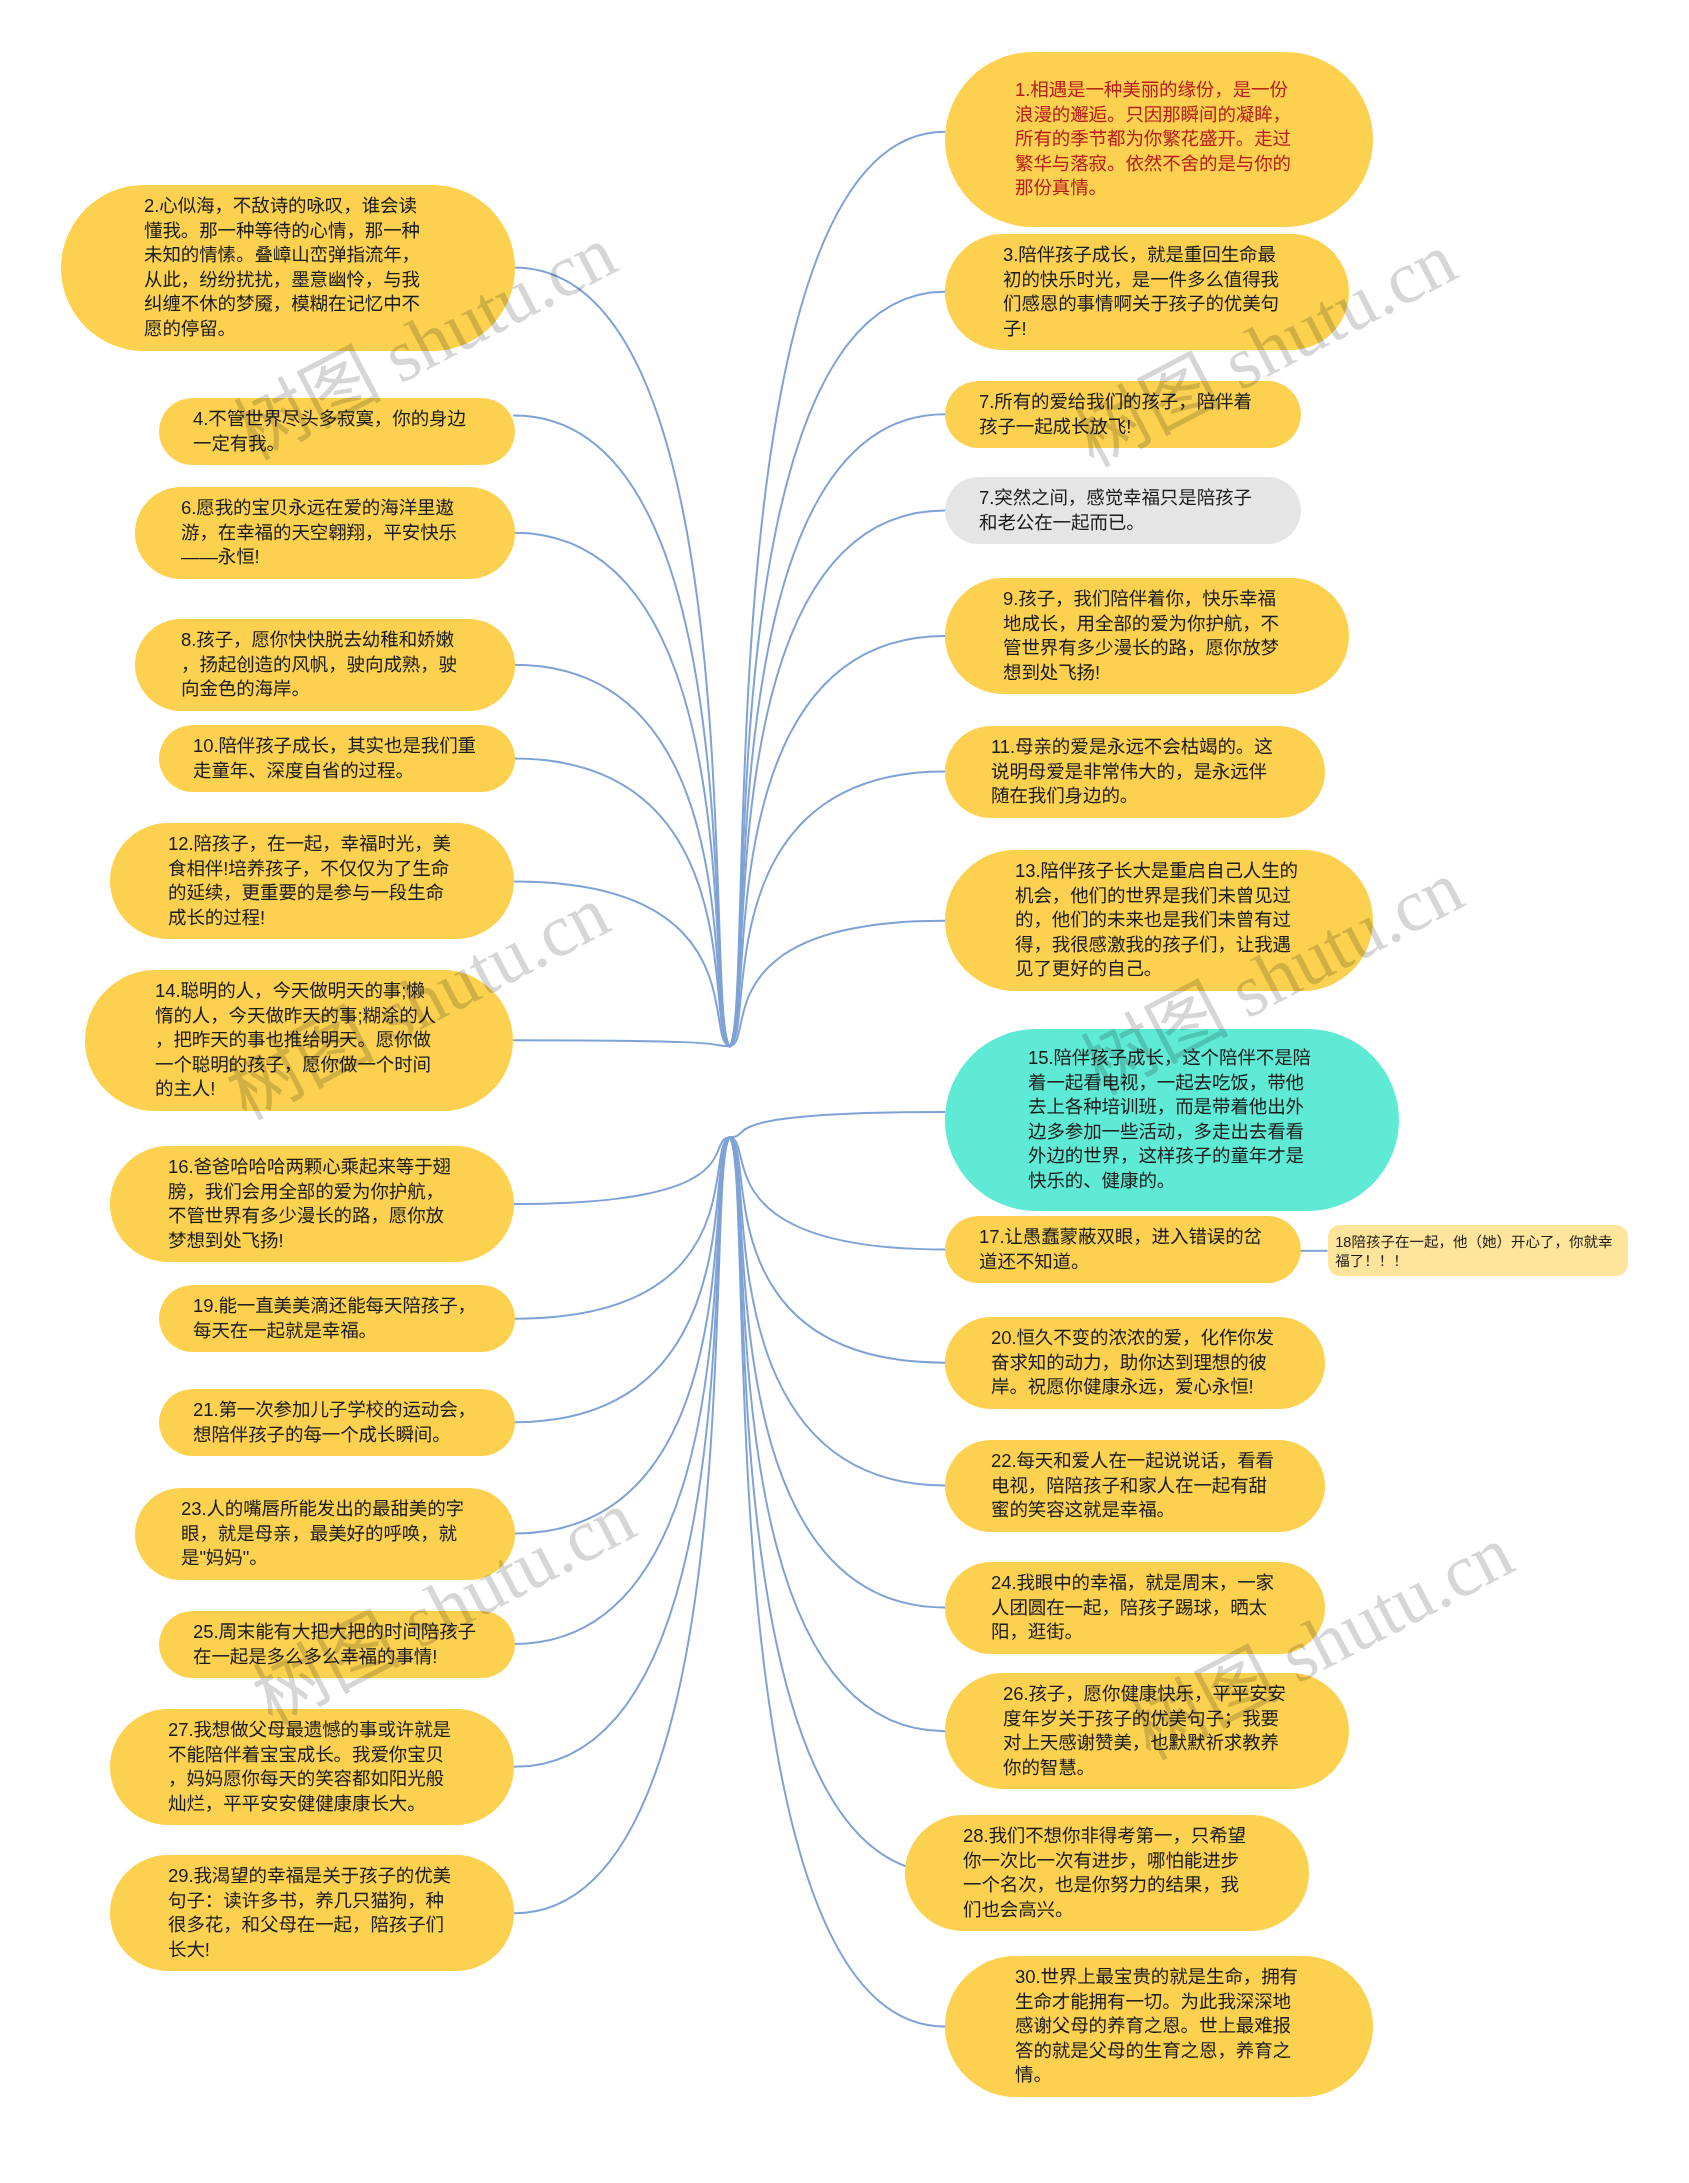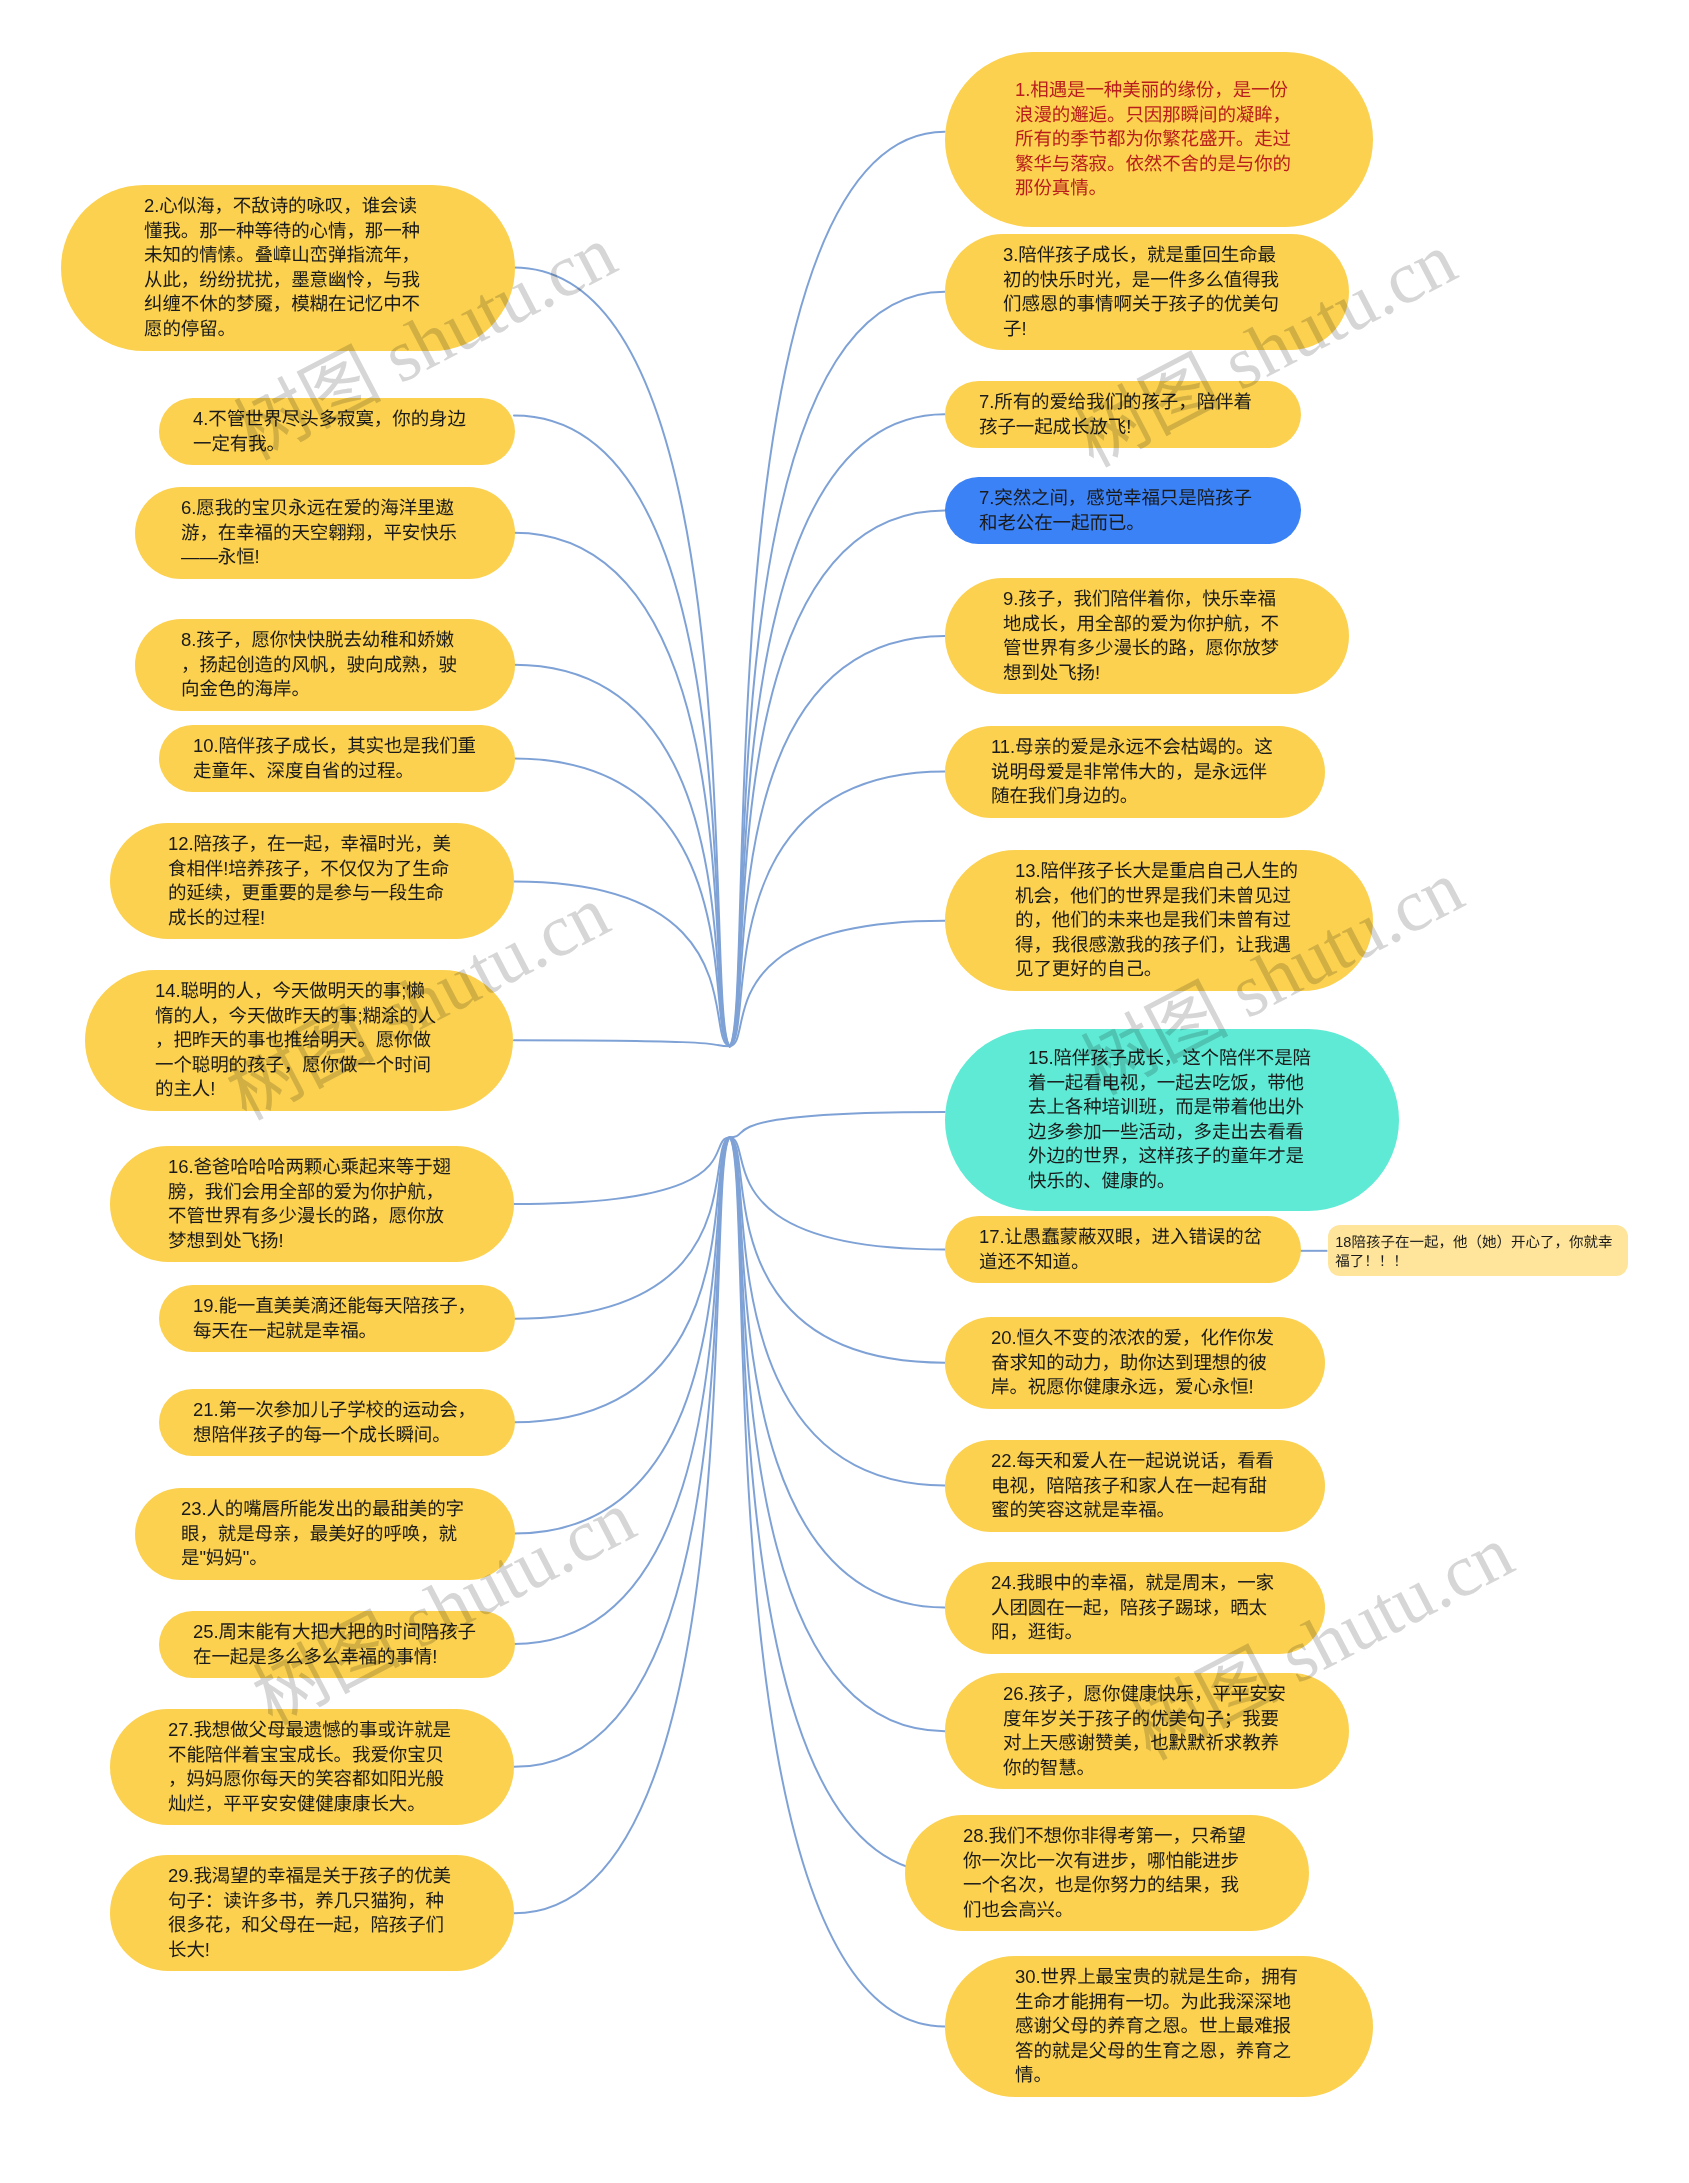--- a/index.html
+++ b/index.html
@@ -113,21 +113,21 @@
       <div class="node left" style="left: 110px; top: 1146px; width: 288px; padding: 9px 58px; background: rgb(251, 209, 79); color: rgb(26, 26, 26);"><span>16.爸爸哈哈哈两颗心乘起来等于翅膀，我们会用全部的爱为你护航，不管世界有多少漫长的路，愿你放梦想到处飞扬!</span></div>
       <div class="node left" style="left: 159px; top: 1285px; width: 288px; padding: 9px 34px; background: rgb(251, 209, 79); color: rgb(26, 26, 26);"><span>19.能一直美美滴还能每天陪孩子，每天在一起就是幸福。</span></div>
       <div class="node left" style="left: 159px; top: 1389px; width: 288px; padding: 9px 34px; background: rgb(251, 209, 79); color: rgb(26, 26, 26);"><span>21.第一次参加儿子学校的运动会，想陪伴孩子的每一个成长瞬间。</span></div>
       <div class="node left" style="left: 135px; top: 1488px; width: 288px; padding: 9px 46px; background: rgb(251, 209, 79); color: rgb(26, 26, 26);"><span>23.人的嘴唇所能发出的最甜美的字眼，就是母亲，最美好的呼唤，就是"妈妈"。</span></div>
       <div class="node left" style="left: 159px; top: 1611px; width: 288px; padding: 9px 34px; background: rgb(251, 209, 79); color: rgb(26, 26, 26);"><span>25.周末能有大把大把的时间陪孩子在一起是多么多么幸福的事情!</span></div>
       <div class="node left" style="left: 110px; top: 1709px; width: 288px; padding: 9px 58px; background: rgb(251, 209, 79); color: rgb(26, 26, 26);"><span>27.我想做父母最遗憾的事或许就是不能陪伴着宝宝成长。我爱你宝贝，妈妈愿你每天的笑容都如阳光般灿烂，平平安安健健康康长大。</span></div>
       <div class="node left" style="left: 110px; top: 1855px; width: 288px; padding: 9px 58px; background: rgb(251, 209, 79); color: rgb(26, 26, 26);"><span>29.我渴望的幸福是关于孩子的优美句子：读许多书，养几只猫狗，种很多花，和父母在一起，陪孩子们长大!</span></div>
       <div class="node right" style="left: 945px; top: 52px; width: 288px; padding: 26px 70px; background: rgb(251, 209, 79); color: #b91c1c;"><span>1.相遇是一种美丽的缘份，是一份浪漫的邂逅。只因那瞬间的凝眸，所有的季节都为你繁花盛开。走过繁华与落寂。依然不舍的是与你的那份真情。</span></div>
       <div class="node right" style="left: 945px; top: 234px; width: 288px; padding: 9px 58px; background: rgb(251, 209, 79); color: rgb(26, 26, 26);"><span>3.陪伴孩子成长，就是重回生命最初的快乐时光，是一件多么值得我们感恩的事情啊关于孩子的优美句子!</span></div>
       <div class="node right" style="left: 945px; top: 381px; width: 288px; padding: 9px 34px; background: rgb(251, 209, 79); color: rgb(26, 26, 26);"><span>7.所有的爱给我们的孩子，陪伴着孩子一起成长放飞!</span></div>
-      <div class="node right" style="left: 945px; top: 477px; width: 288px; padding: 9px 34px; background: #3b82f6; color: rgb(26, 26, 26);"><span>7.突然之间，感觉幸福只是陪孩子和老公在一起而已。</span></div>
+      <div class="node right" style="left: 945px; top: 477px; width: 288px; padding: 9px 34px; background: #e5e5e5; color: rgb(26, 26, 26);"><span>7.突然之间，感觉幸福只是陪孩子和老公在一起而已。</span></div>
       <div class="node right" style="left: 945px; top: 578px; width: 288px; padding: 9px 58px; background: rgb(251, 209, 79); color: rgb(26, 26, 26);"><span>9.孩子，我们陪伴着你，快乐幸福地成长，用全部的爱为你护航，不管世界有多少漫长的路，愿你放梦想到处飞扬!</span></div>
       <div class="node right" style="left: 945px; top: 726px; width: 288px; padding: 9px 46px; background: rgb(251, 209, 79); color: rgb(26, 26, 26);"><span>11.母亲的爱是永远不会枯竭的。这说明母爱是非常伟大的，是永远伴随在我们身边的。</span></div>
       <div class="node right" style="left: 945px; top: 850px; width: 288px; padding: 9px 70px; background: rgb(251, 209, 79); color: rgb(26, 26, 26);"><span>13.陪伴孩子长大是重启自己人生的机会，他们的世界是我们未曾见过的，他们的未来也是我们未曾有过得，我很感激我的孩子们，让我遇见了更好的自己。</span></div>
       <div class="node right" style="left: 945px; top: 1029px; width: 288px; padding: 17px 83px; background: #5eead4; color: rgb(26, 26, 26);"><span>15.陪伴孩子成长，这个陪伴不是陪着一起看电视，一起去吃饭，带他去上各种培训班，而是带着他出外边多参加一些活动，多走出去看看外边的世界，这样孩子的童年才是快乐的、健康的。</span></div>
       <div class="node right" style="left: 945px; top: 1216px; width: 288px; padding: 9px 34px; background: rgb(251, 209, 79); color: rgb(26, 26, 26);"><span>17.让愚蠢蒙蔽双眼，进入错误的岔道还不知道。</span></div>
       <div class="node right" style="left: 945px; top: 1317px; width: 288px; padding: 9px 46px; background: rgb(251, 209, 79); color: rgb(26, 26, 26);"><span>20.恒久不变的浓浓的爱，化作你发奋求知的动力，助你达到理想的彼岸。祝愿你健康永远，爱心永恒!</span></div>
       <div class="node right" style="left: 945px; top: 1440px; width: 288px; padding: 9px 46px; background: rgb(251, 209, 79); color: rgb(26, 26, 26);"><span>22.每天和爱人在一起说说话，看看电视，陪陪孩子和家人在一起有甜蜜的笑容这就是幸福。</span></div>
       <div class="node right" style="left: 945px; top: 1562px; width: 288px; padding: 9px 46px; background: rgb(251, 209, 79); color: rgb(26, 26, 26);"><span>24.我眼中的幸福，就是周末，一家人团圆在一起，陪孩子踢球，晒太阳，逛街。</span></div>
       <div class="node right" style="left: 945px; top: 1673px; width: 288px; padding: 9px 58px; background: rgb(251, 209, 79); color: rgb(26, 26, 26);"><span>26.孩子，愿你健康快乐，平平安安度年岁关于孩子的优美句子；我要对上天感谢赞美，也默默祈求教养你的智慧。</span></div>
       <div class="node right" style="left: 905px; top: 1815px; width: 288px; padding: 9px 58px; background: rgb(251, 209, 79); color: rgb(26, 26, 26);"><span>28.我们不想你非得考第一，只希望你一次比一次有进步，哪怕能进步一个名次，也是你努力的结果，我们也会高兴。</span></div>

